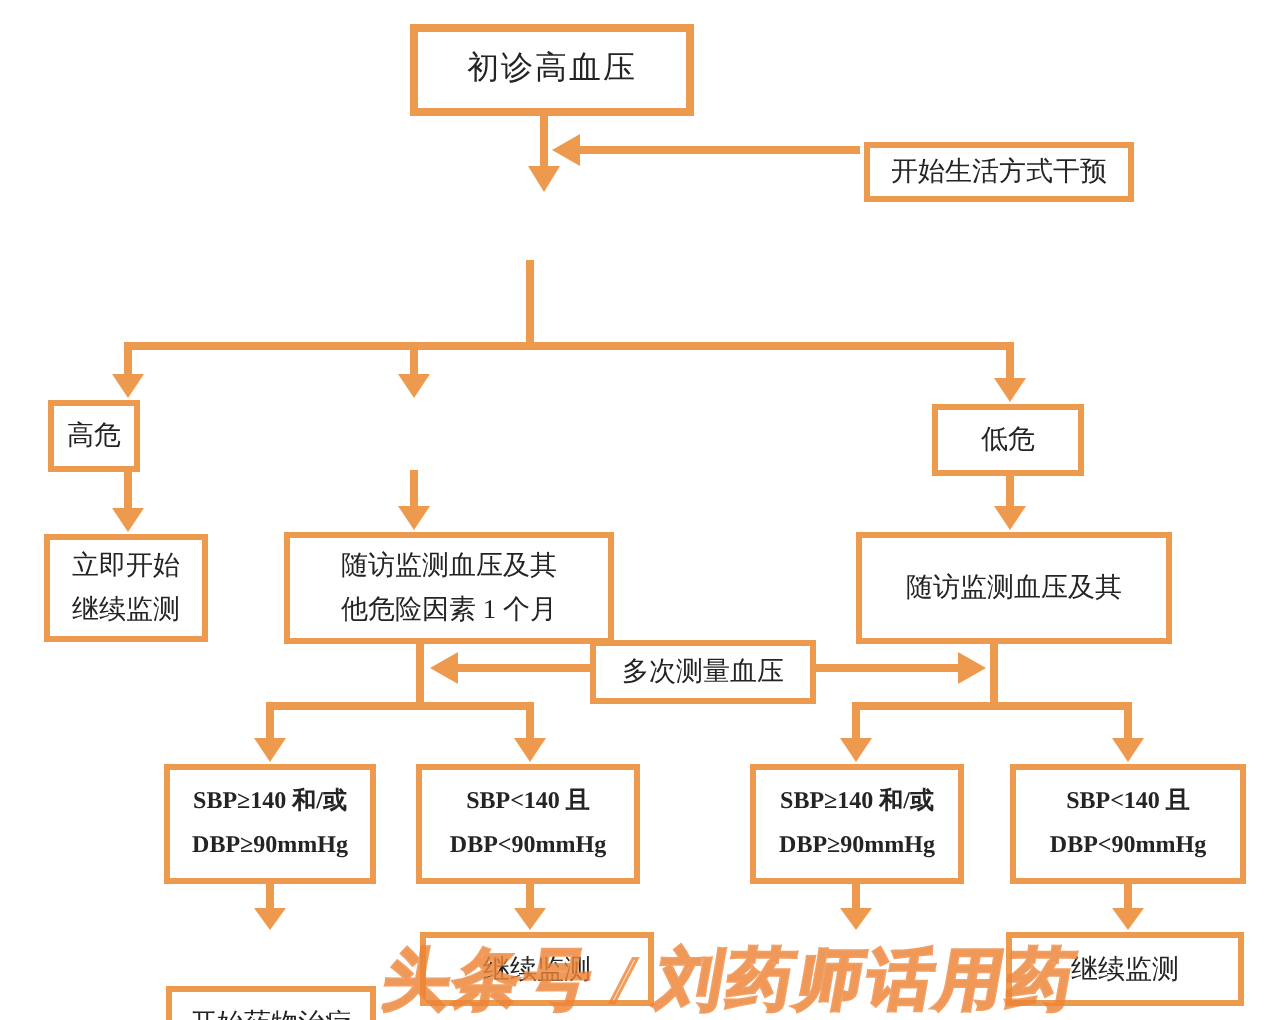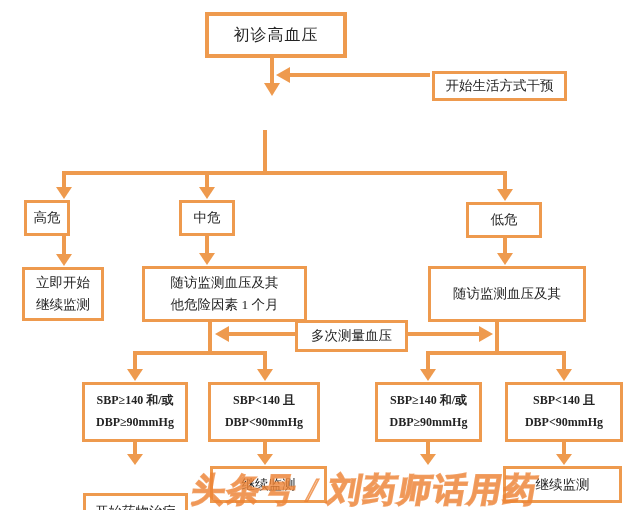--- a/index.html
+++ b/index.html
@@ -126,23 +126,20 @@
 
   <div class="node" style="left:432px;top:71px;width:135px;height:30px;">
     <span>开始生活方式干预</span>
   </div>
 
 
   <div class="node" style="left:24px;top:200px;width:46px;height:36px;">
     <span>高危</span>
   </div>
 
-  <div class="node" style="left:179px;top:200px;width:56px;height:36px;">
-    <span>中危</span>
-  </div>
 
   <div class="node" style="left:466px;top:202px;width:76px;height:36px;">
     <span>低危</span>
   </div>
 
   <div class="node" style="left:22px;top:267px;width:82px;height:54px;">
     <span>立即开始</span>
     <span>继续监测</span>
   </div>
 

